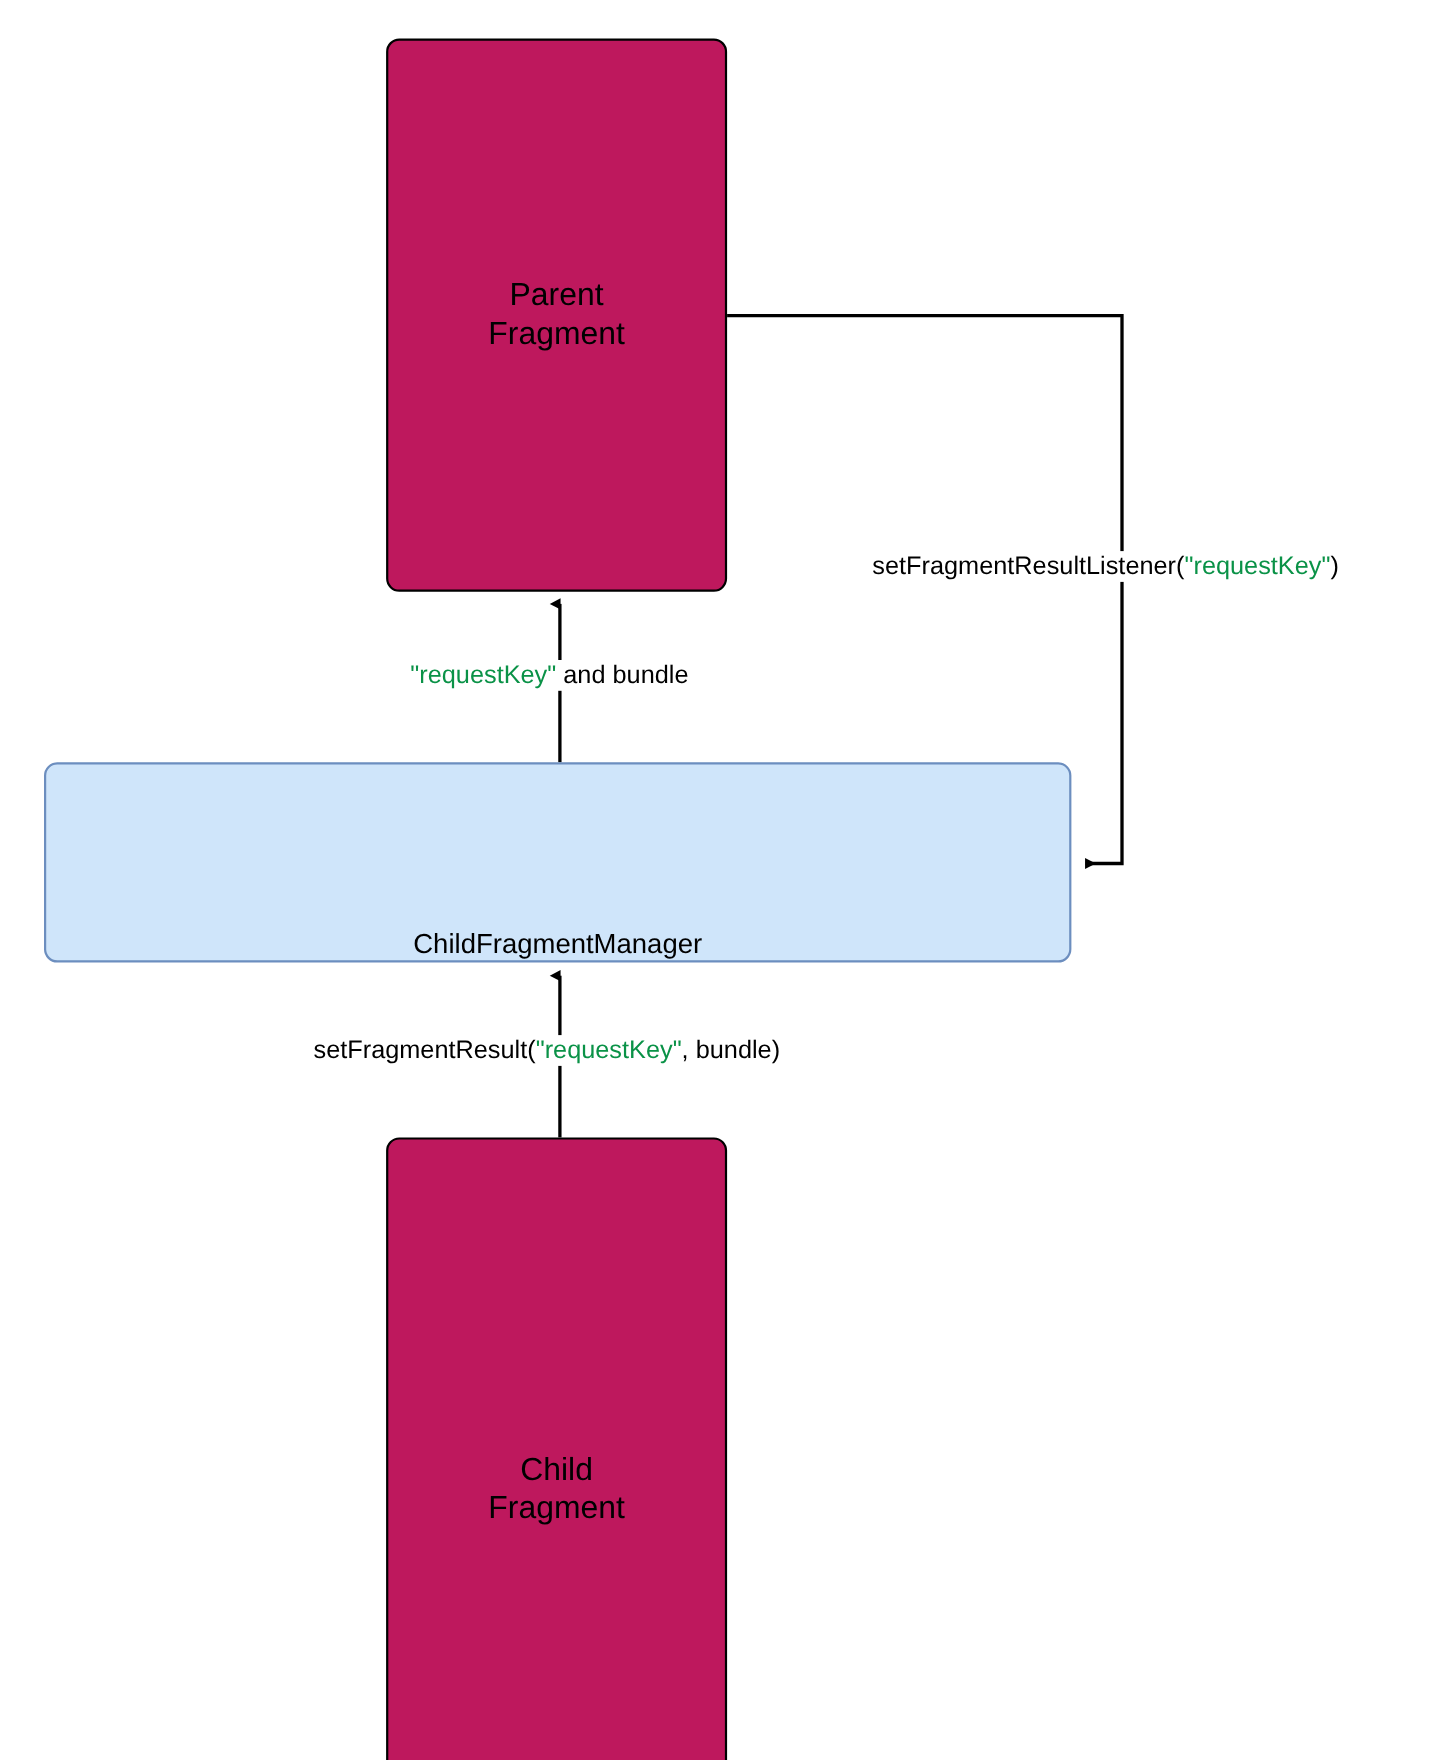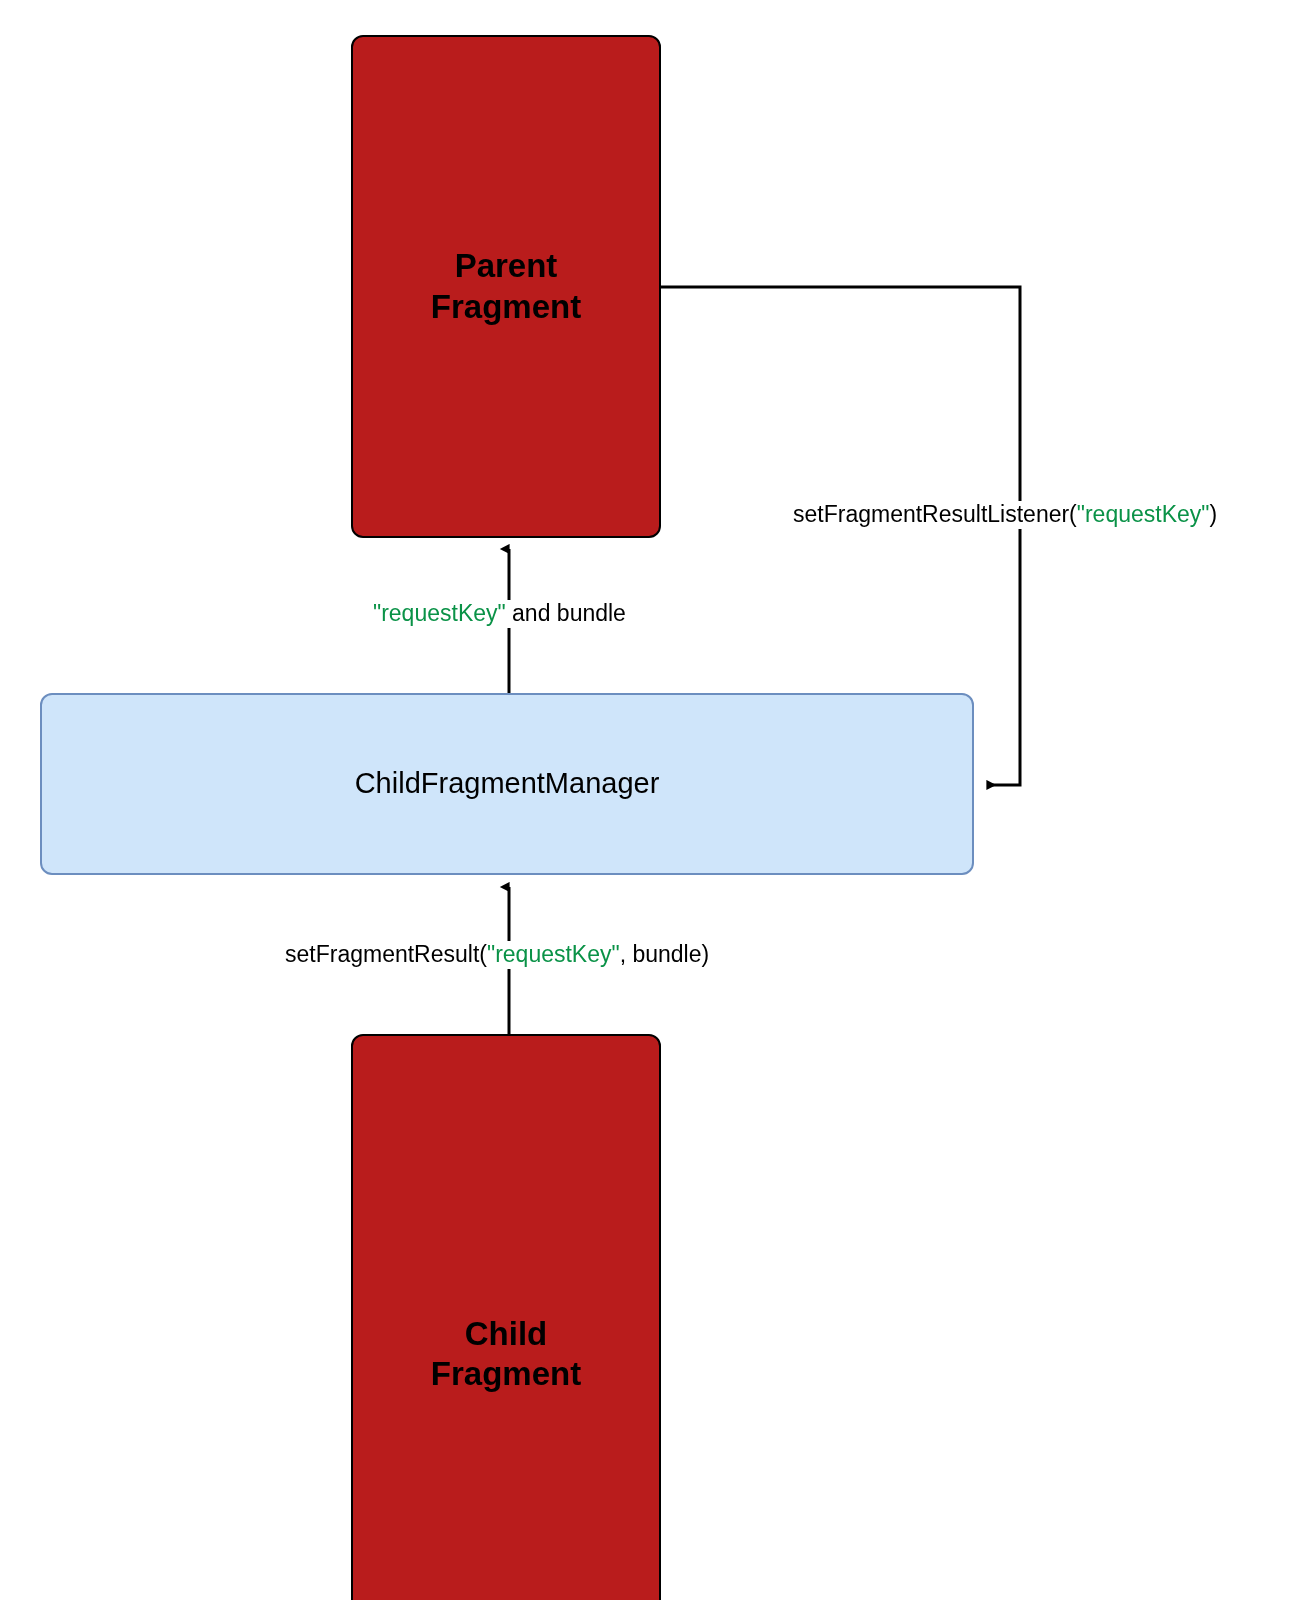--- a/index.html
+++ b/index.html
@@ -22,31 +22,31 @@
     box-sizing: border-box;
     display: flex;
     align-items: center;
     justify-content: center;
     text-align: center;
     color: #000000;
     line-height: 1.22;
     white-space: pre-line;
   }
   .node-plain {
-    background: #b91c1c;
+    background: #be185d;
     border: 2.5px solid #000000;
     border-radius: 12px;
-    font-size: 33px;
-    font-weight: bold;
+    font-size: 29px;
   }
   .node-accent {
     background: #cfe5fa;
     border: 2.5px solid #6c8ebf;
     border-radius: 12px;
-    font-size: 29px;
+    font-size: 25px;
+    align-items: flex-end;
   }
   #node-parent-fragment {
     left: 351px;
     top: 35px;
     width: 310px;
     height: 503px;
   }
   #node-child-fragment-manager {
     left: 40px;
     top: 693px;

